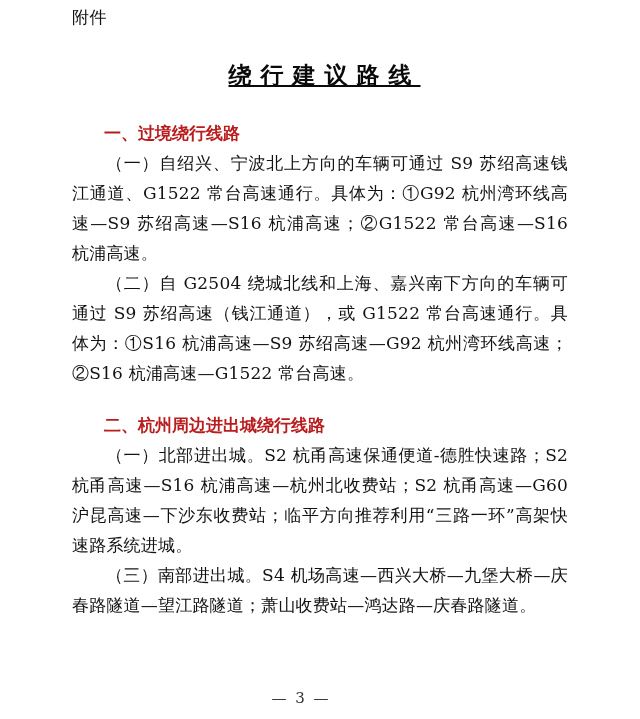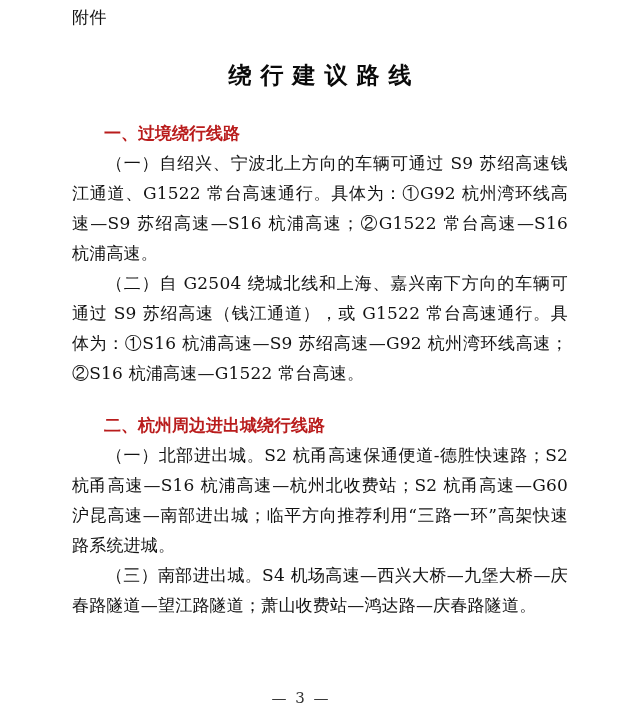--- a/index.html
+++ b/index.html
@@ -44,20 +44,21 @@
     top: 58px;
     width: 640px;
     text-align: center;
     font-size: 23px;
     line-height: 34px;
     font-weight: 700;
     letter-spacing: 9px;
     text-indent: 9px;
     font-family: "DejaVu Serif", "Liberation Serif", serif;
     color: #0a0a0a;
+    text-decoration: underline;
   }
 
   
   .body-block {
     position: absolute;
     left: 72px;
     top: 118px;
     width: 496px;
   }
 
@@ -121,21 +122,21 @@
   <div class="body-block">
 
     <div class="section-heading">一、过境绕行线路</div>
 
     <p class="para">（一）自绍兴、宁波北上方向的车辆可通过 S9 苏绍高速钱江通道、G1522 常台高速通行。具体为：①G92 杭州湾环线高速—S9 苏绍高速—S16 杭浦高速；②G1522 常台高速—S16 杭浦高速。</p>
 
     <p class="para">（二）自 G2504 绕城北线和上海、嘉兴南下方向的车辆可通过 S9 苏绍高速（钱江通道），或 G1522 常台高速通行。具体为：①S16 杭浦高速—S9 苏绍高速—G92 杭州湾环线高速；②S16 杭浦高速—G1522 常台高速。</p>
 
     <div class="section-heading second">二、杭州周边进出城绕行线路</div>
 
-    <p class="para">（一）北部进出城。S2 杭甬高速保通便道-德胜快速路；S2 杭甬高速—S16 杭浦高速—杭州北收费站；S2 杭甬高速—G60 沪昆高速—南部进出城；临平方向推荐利用“三路一环”高架快速路系统进城。</p>
+    <p class="para">（一）北部进出城。S2 杭甬高速保通便道-德胜快速路；S2 杭甬高速—S16 杭浦高速—杭州北收费站；S2 杭甬高速—G60 沪昆高速—下沙东收费站；临平方向推荐利用“三路一环”高架快速路系统进城。</p>
 
 
     <p class="para">（三）南部进出城。S4 机场高速—西兴大桥—九堡大桥—庆春路隧道—望江路隧道；萧山收费站—鸿达路—庆春路隧道。</p>
 
   </div>
 
   <div class="page-footer">
     <span class="pf-inner">— 3 —</span>
   </div>
 

